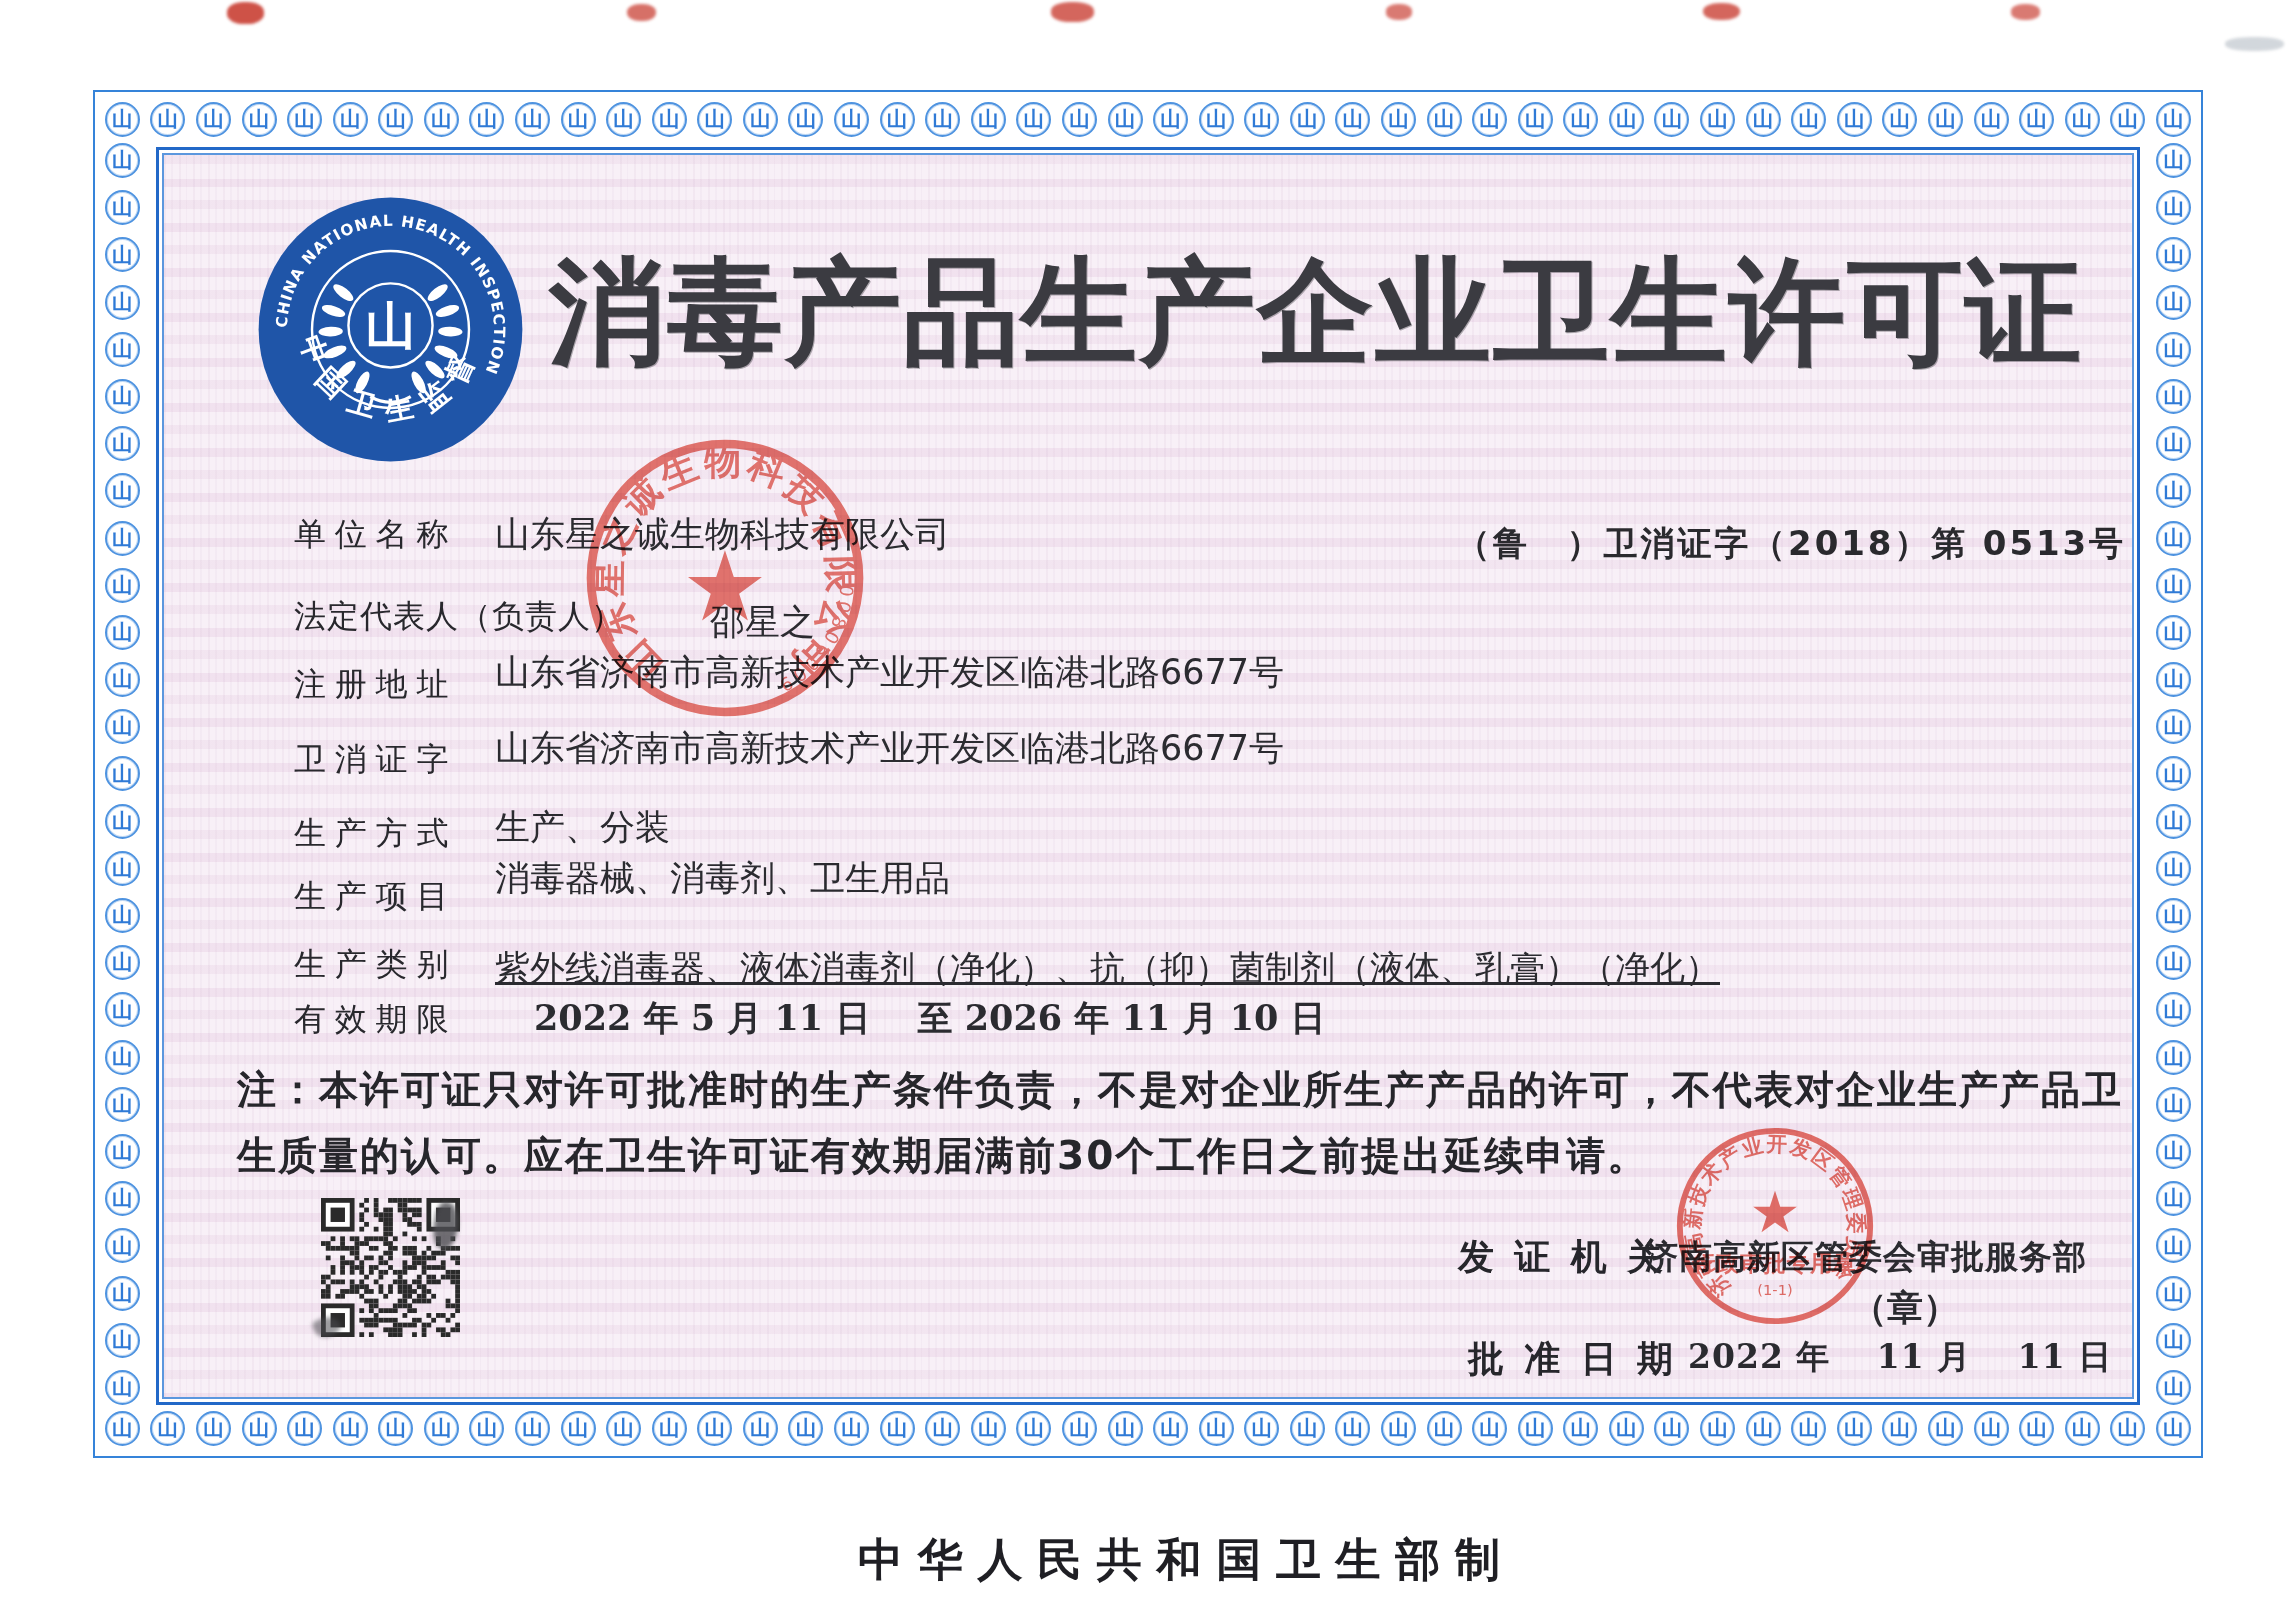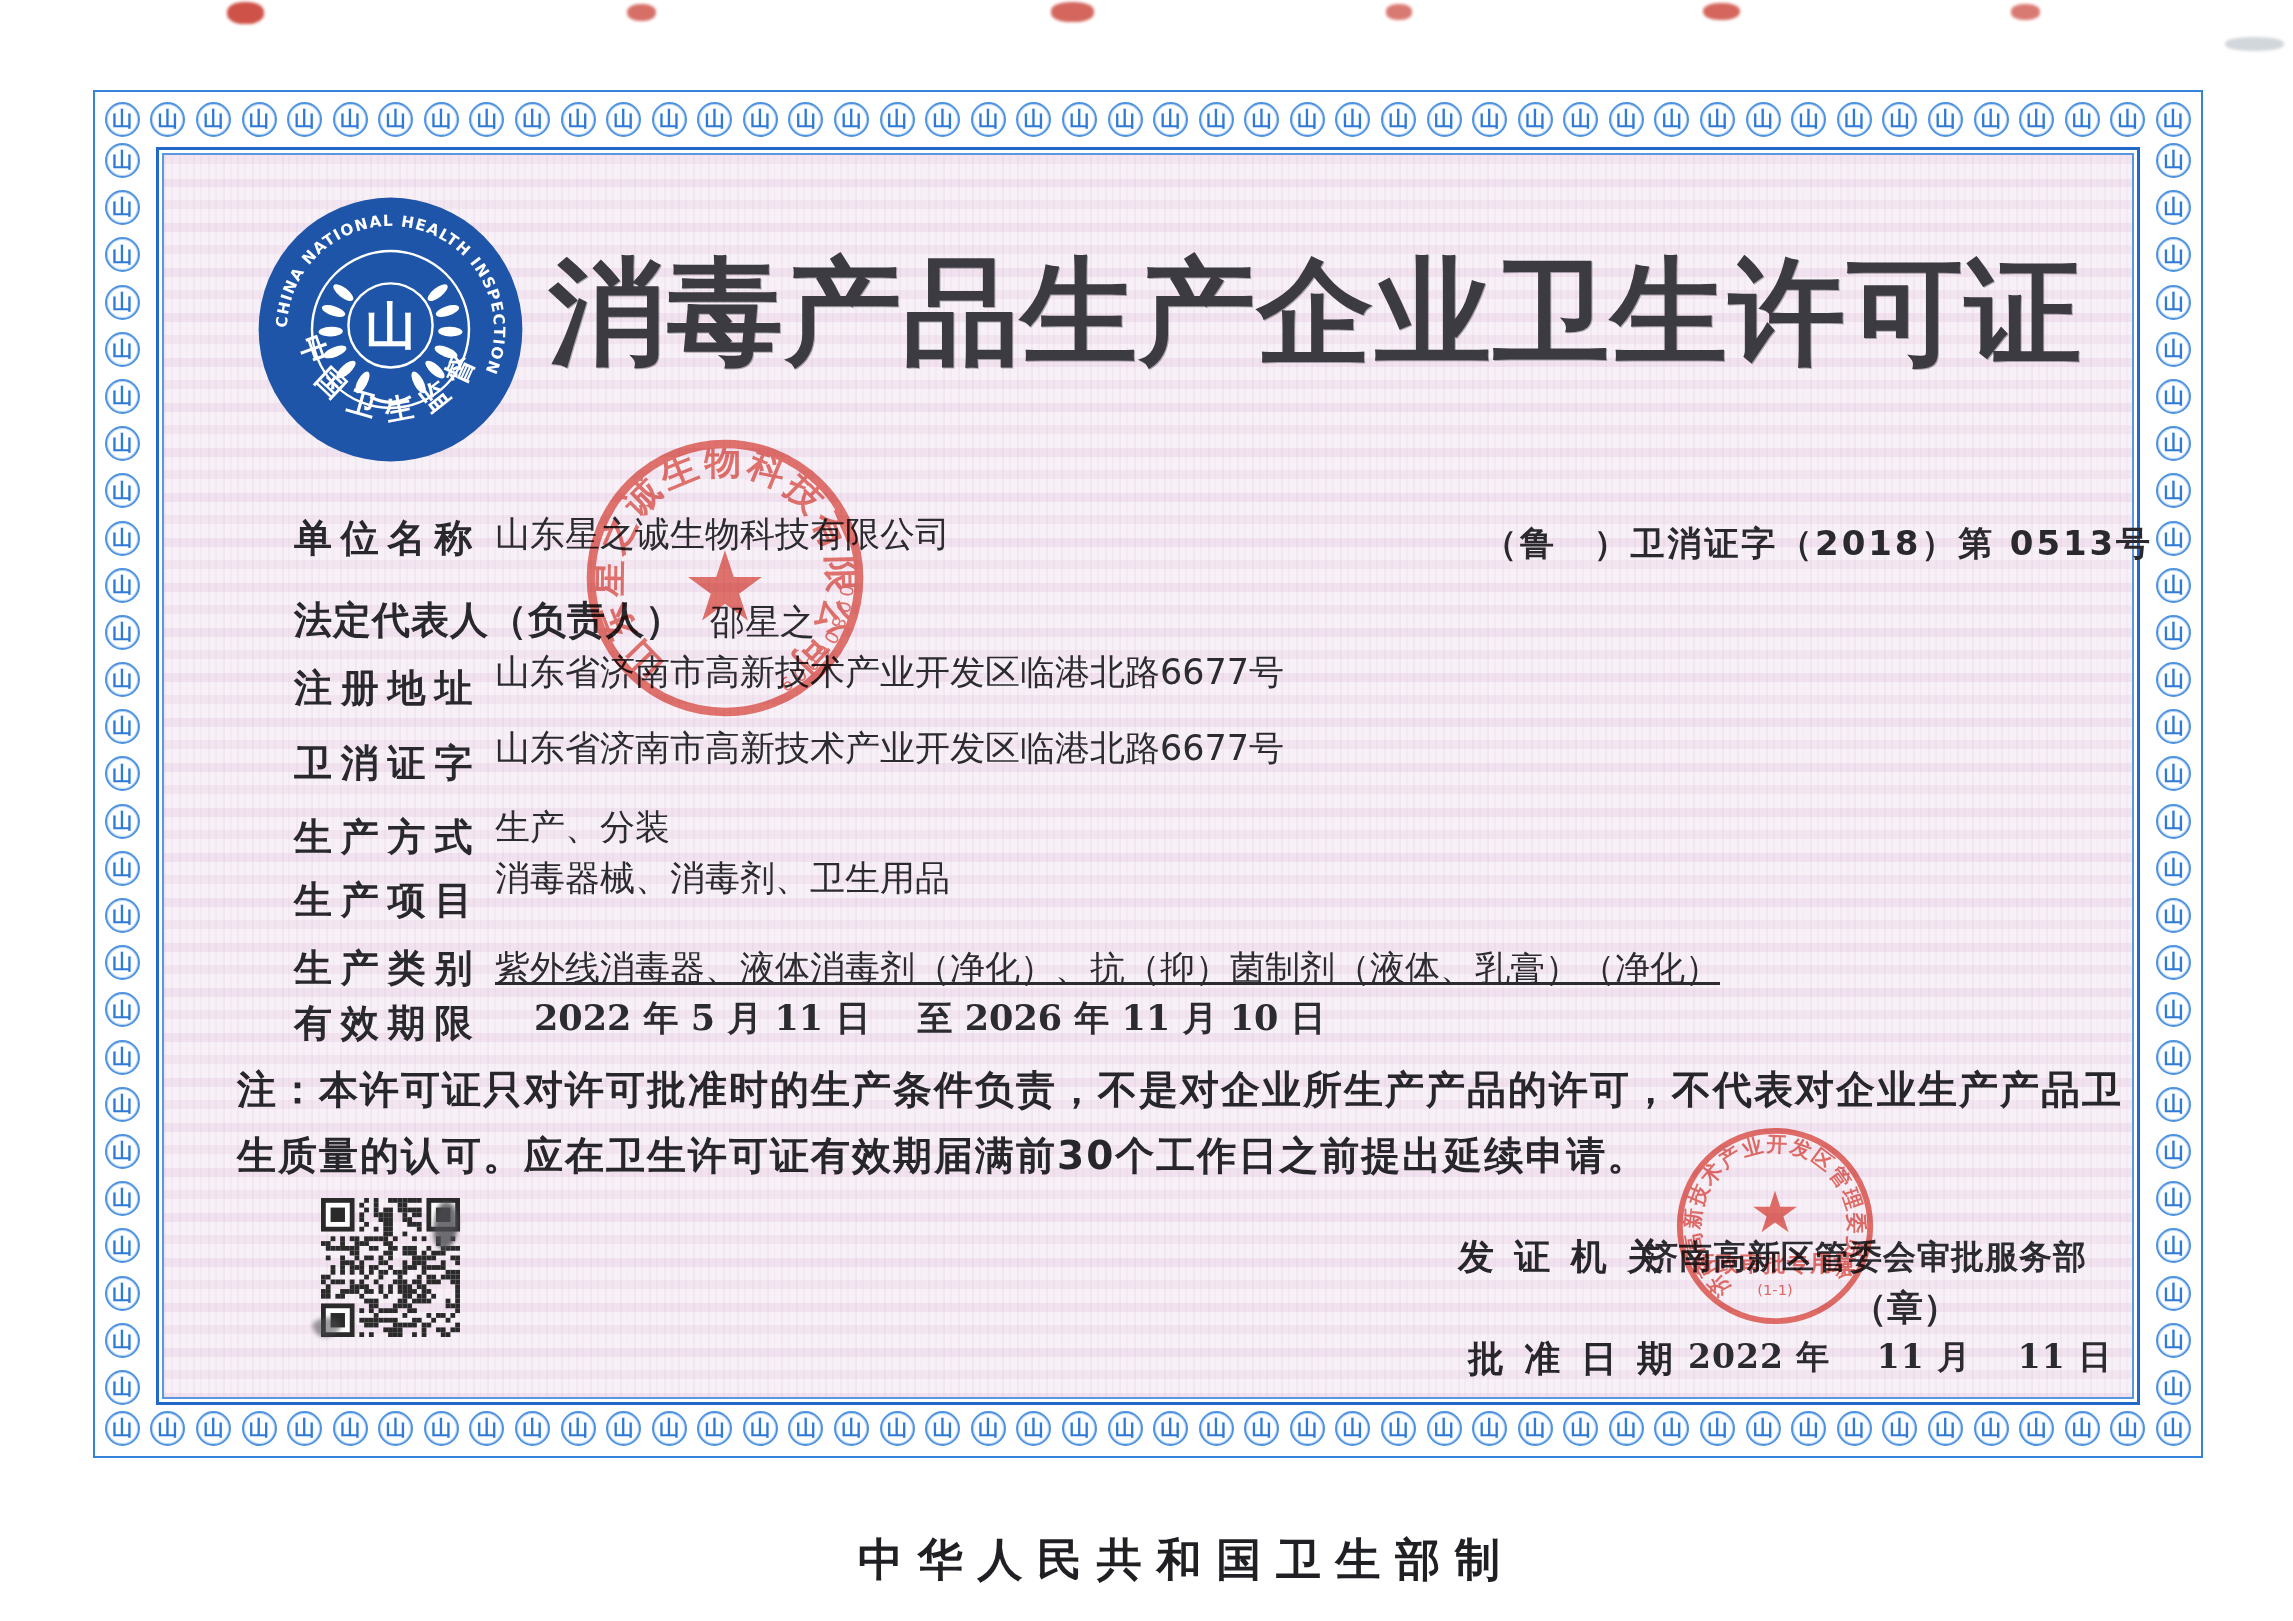--- a/index.html
+++ b/index.html
@@ -28,22 +28,22 @@
            repeating-linear-gradient(90deg, rgba(190,152,186,0.10) 0 2px, rgba(190,152,186,0) 2px 6.9px,
                                             rgba(190,152,186,0.07) 6.9px 8.8px, rgba(190,152,186,0) 8.8px 14.7px),
            repeating-linear-gradient(180deg, rgba(214,176,208,0.16) 0 8.8px, rgba(255,255,255,0) 8.8px 23.5px,
                                              rgba(214,176,208,0.22) 23.5px 32px, rgba(255,255,255,0) 32px 45px),
            #f8f0f7;}
 
   
   .abs{position:absolute;z-index:3;}
   .title{font-size:116px;font-weight:800;color:#3b3b41;letter-spacing:2px;white-space:nowrap;
          text-shadow:1px 1px 0 rgba(60,60,66,.4);}
-  .license{font-size:34px;font-weight:600;color:#2a2a2e;letter-spacing:2.9px;white-space:nowrap;margin-left:27px;}
-  .flabel{font-size:38px;font-weight:700;color:#28282d;letter-spacing:8.8px;white-space:nowrap;}
+  .license{font-size:34px;font-weight:600;color:#2a2a2e;letter-spacing:2.9px;white-space:nowrap;}
+  .flabel{font-size:32px;font-weight:400;color:#28282d;letter-spacing:8.8px;white-space:nowrap;}
   .flabel-long{letter-spacing:1px;}
   .fvalue{font-size:35px;font-weight:500;color:#2b2b30;white-space:nowrap;}
   .note{font-size:39px;font-weight:700;color:#26262b;letter-spacing:2px;white-space:nowrap;}
   .issuer-label{font-size:36px;font-weight:700;color:#26262b;letter-spacing:3.9px;white-space:nowrap;}
   .issuer-value{font-size:33px;font-weight:600;color:#2b2b30;letter-spacing:1px;white-space:nowrap;}
   .seal-note{font-size:36px;font-weight:600;color:#2b2b30;}
   .footer{font-size:45px;font-weight:700;color:#1f1f24;letter-spacing:14.7px;white-space:nowrap;margin-top:44px;}
 
   .stamp{position:absolute;z-index:6;mix-blend-mode:multiply;opacity:.88;}
   .emblem{position:absolute;z-index:2;}

